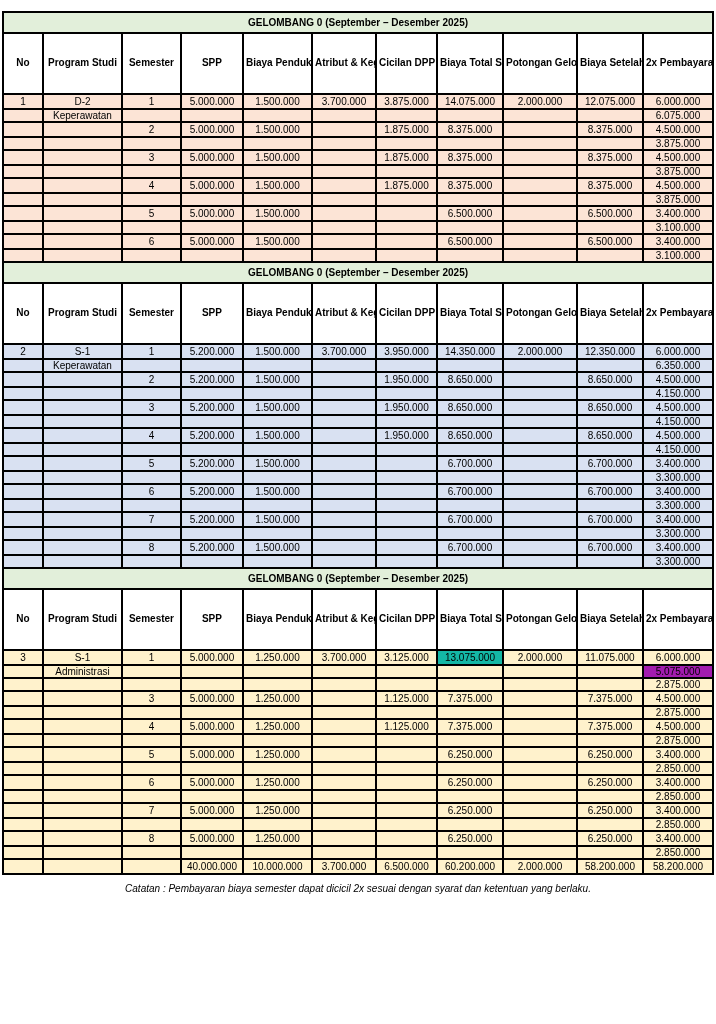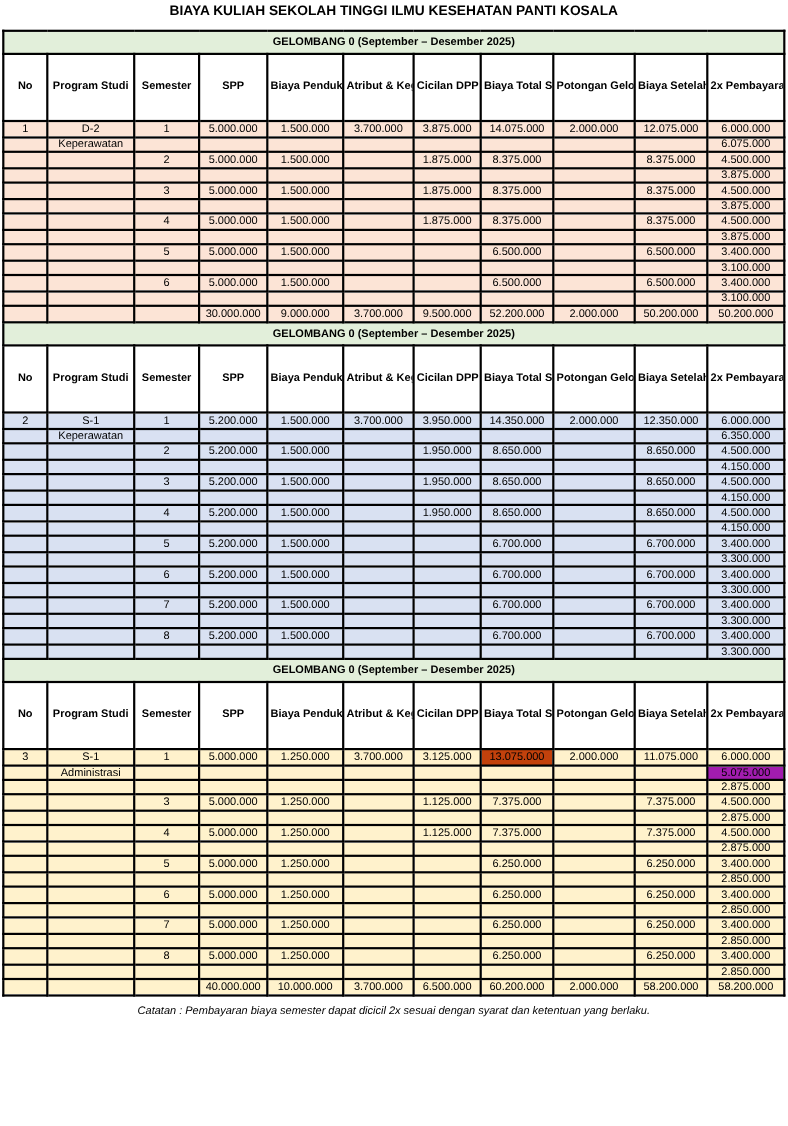--- a/index.html
+++ b/index.html
@@ -55,21 +55,20 @@
     text-align: center;
     font-style: italic;
     font-size: 10px;
     margin-top: 8px;
   }
 </style>
 </head>
 <body>
 
 <div class="page-title">
-  <div>BIAYA KULIAH SEKOLAH TINGGI ILMU KESEHATAN PANTI KOSALA</div>
 </div>
 
 <table class="fee-table" id="fee-table">
   <colgroup id="fee-colgroup">
       <col style="width: 40px;">
       <col style="width: 79px;">
       <col style="width: 59px;">
       <col style="width: 62px;">
       <col style="width: 69px;">
       <col style="width: 64px;">
@@ -245,33 +244,20 @@
         <td style="background: rgb(252, 228, 214);"></td>
         <td style="background: rgb(252, 228, 214);"></td>
         <td style="background: rgb(252, 228, 214);"></td>
         <td style="background: rgb(252, 228, 214);"></td>
         <td style="background: rgb(252, 228, 214);"></td>
         <td style="background: rgb(252, 228, 214);"></td>
         <td style="background: rgb(252, 228, 214);"></td>
         <td style="background: rgb(252, 228, 214);"></td>
         <td style="background: rgb(252, 228, 214);">3.100.000</td>
       </tr>
-      <tr class="tall">
-        <td style="background: rgb(252, 228, 214);"></td>
-        <td style="background: rgb(252, 228, 214);"></td>
-        <td style="background: rgb(252, 228, 214);"></td>
-        <td style="background: rgb(252, 228, 214);">30.000.000</td>
-        <td style="background: rgb(252, 228, 214);">9.000.000</td>
-        <td style="background: rgb(252, 228, 214);">3.700.000</td>
-        <td style="background: rgb(252, 228, 214);">9.500.000</td>
-        <td style="background: rgb(252, 228, 214);">52.200.000</td>
-        <td style="background: rgb(252, 228, 214);">2.000.000</td>
-        <td style="background: rgb(252, 228, 214);">50.200.000</td>
-        <td style="background: rgb(252, 228, 214);">50.200.000</td>
-      </tr>
       <tr>
         <td colspan="11" class="band">GELOMBANG 0 (September – Desember 2025)</td>
       </tr>
       <tr>
         <td class="colhead">No</td>
         <td class="colhead">Program Studi</td>
         <td class="colhead">Semester</td>
         <td class="colhead">SPP</td>
         <td class="colhead">Biaya Pendukung</td>
         <td class="colhead">Atribut &amp; Keg. Maba</td>
@@ -506,21 +492,21 @@
         <td class="colhead">2x Pembayaran</td>
       </tr>
       <tr class="tall">
         <td style="background: rgb(255, 242, 204);">3</td>
         <td style="background: rgb(255, 242, 204);">S-1</td>
         <td style="background: rgb(255, 242, 204);">1</td>
         <td style="background: rgb(255, 242, 204);">5.000.000</td>
         <td style="background: rgb(255, 242, 204);">1.250.000</td>
         <td style="background: rgb(255, 242, 204);">3.700.000</td>
         <td style="background: rgb(255, 242, 204);">3.125.000</td>
-        <td style="background: #c2410c;">13.075.000</td>
+        <td style="background: #14b8a6;">13.075.000</td>
         <td style="background: rgb(255, 242, 204);">2.000.000</td>
         <td style="background: rgb(255, 242, 204);">11.075.000</td>
         <td style="background: rgb(255, 242, 204);">6.000.000</td>
       </tr>
       <tr class="short">
         <td style="background: rgb(255, 242, 204);"></td>
         <td style="background: rgb(255, 242, 204);">Administrasi</td>
         <td style="background: rgb(255, 242, 204);"></td>
         <td style="background: rgb(255, 242, 204);"></td>
         <td style="background: rgb(255, 242, 204);"></td>

